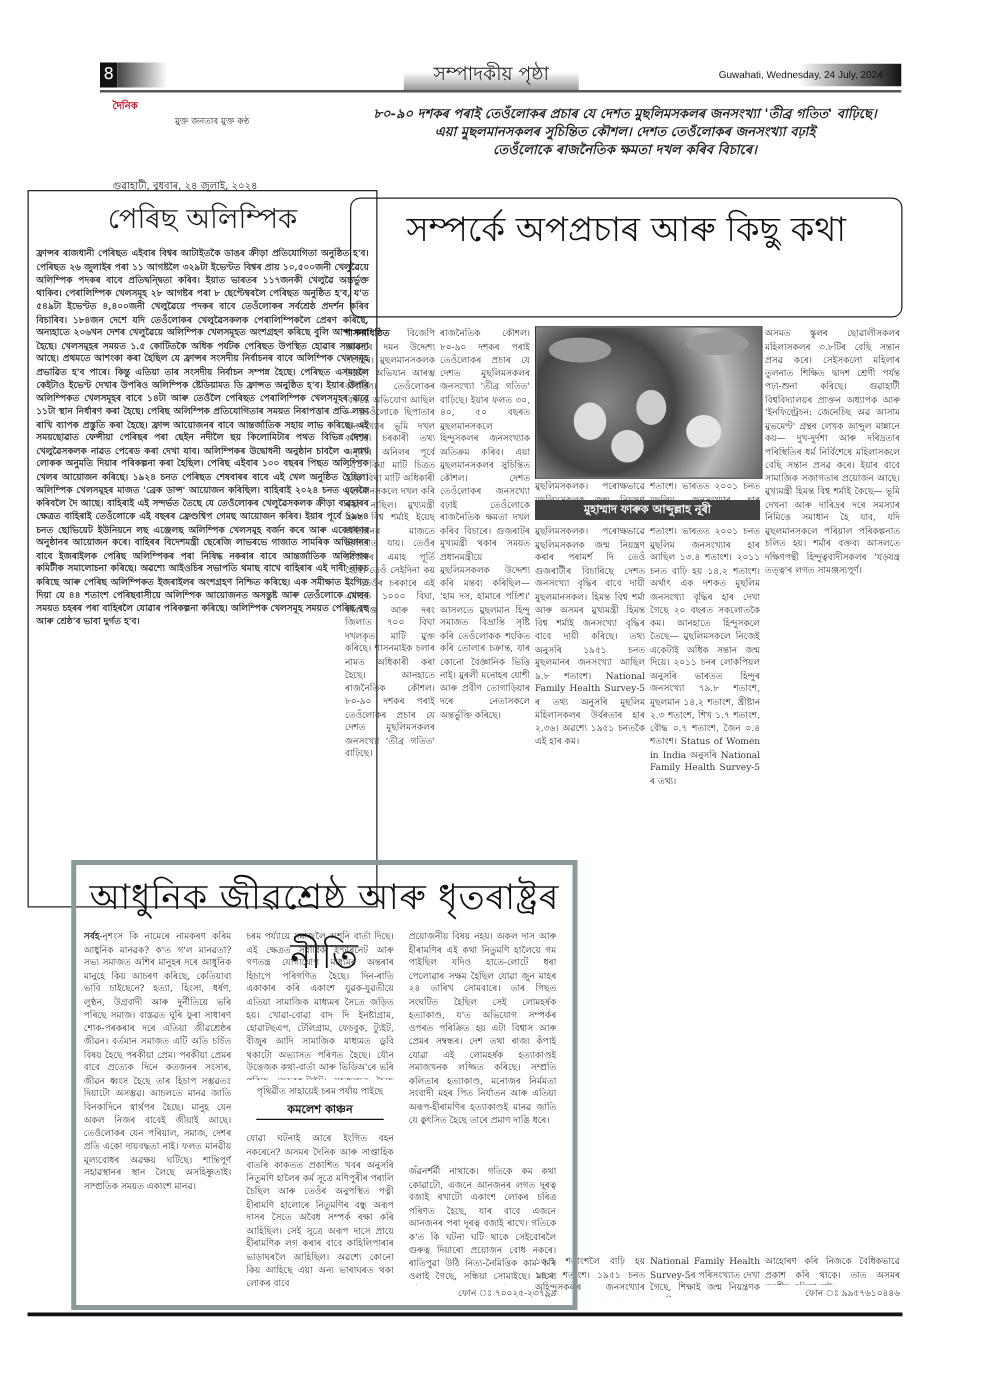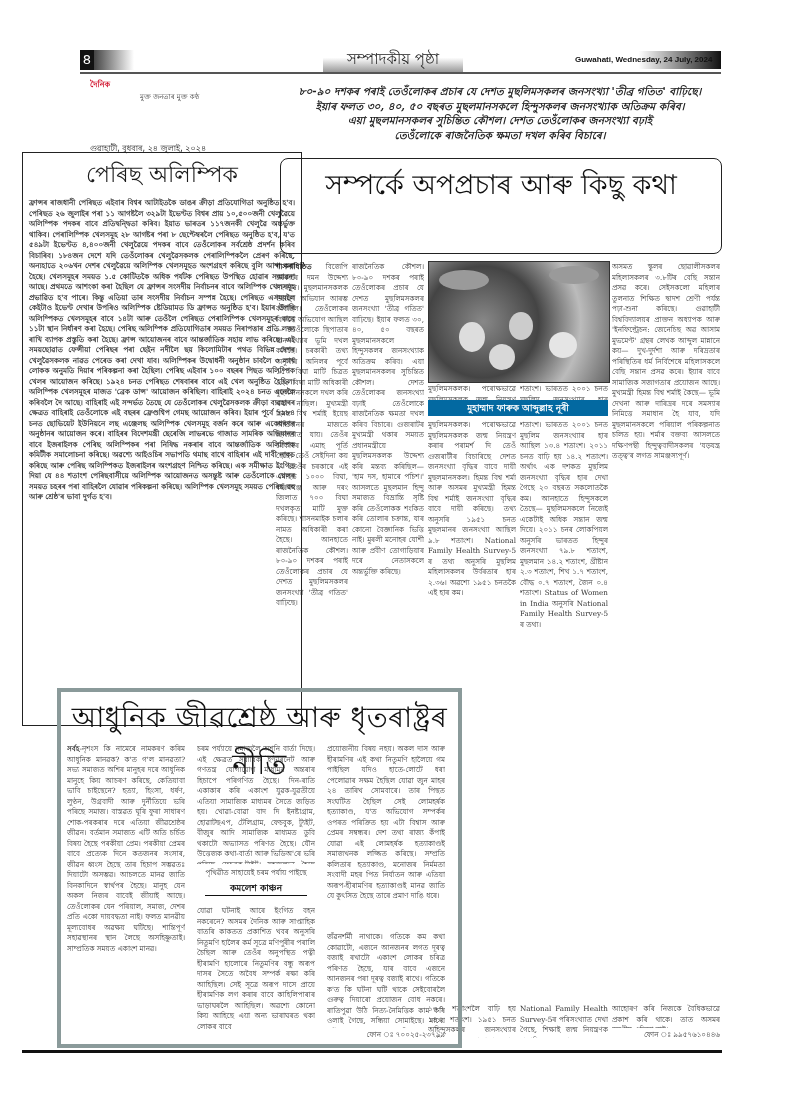--- a/index.html
+++ b/index.html
@@ -11,21 +11,21 @@
   .hdr { position: absolute; left: 0; top: 0; width: 641px; height: 24px; border-bottom: 2px solid #555; }
   .pgnum { position: absolute; left: 0; top: 2px; width: 14px; height: 20px; background: #111; color: #fff;
            font-size: 13px; line-height: 20px; text-align: center; font-family: "DejaVu Sans", sans-serif; }
   .pgfade { position: absolute; left: 14px; top: 2px; width: 40px; height: 20px;
             background: linear-gradient(to right, #444, #fff); }
   .section { position: absolute; left: 243px; top: 0; width: 140px; height: 24px;
              background: linear-gradient(to bottom, #fff 40%, #9a9a9a); font-size: 15px; line-height: 22px;
              text-align: center; color: #222; font-family: "DejaVu Sans", sans-serif; }
   .dateline { position: absolute; right: 0; top: 3px; width: 150px; height: 18px;
               background: linear-gradient(to right, #fff 45%, #111); font-size: 8px; line-height: 18px;
-              font-family: "Liberation Sans", sans-serif; font-weight: bold; color: #111; padding-left: 4px; box-sizing: border-box; }
+              font-family: "Liberation Sans", sans-serif; font-weight: normal; color: #111; padding-left: 4px; box-sizing: border-box; }
 
   
   .masthead { position: absolute; left: 10px; top: 30px; width: 180px; height: 64px; }
   .mh-small { font-size: 8px; color: #d0102a; font-family: "DejaVu Sans", sans-serif; font-weight: bold; }
   .mh-title { font-size: 30px; font-weight: bold; font-family: "DejaVu Sans", sans-serif; line-height: 30px; color: #111; }
   .mh-title .ic { display: inline-block; width: 18px; height: 24px; background: #8a1c7c; border-radius: 8px 8px 2px 2px; vertical-align: middle; margin: 0 2px; }
   .mh-tag { font-size: 7px; color: #333; margin-left: 50px; font-family: "DejaVu Sans", sans-serif; }
   .mh-date { position: absolute; left: 10px; top: 94px; width: 170px; font-size: 8px; color: #222; font-family: "DejaVu Sans", sans-serif; }
 
   
@@ -41,21 +41,21 @@
   .mainhead { position: absolute; left: 200px; top: 110px; width: 442px; height: 96px;
               border: 1.5px solid #222; border-radius: 8px; box-sizing: border-box; text-align: center;
               font-family: "DejaVu Sans", sans-serif; font-size: 27px; line-height: 40px; padding-top: 6px; color: #111; }
 
   .col { position: absolute; font-size: 7.2px; line-height: 10.5px; text-align: justify; color: #333; }
   .col b { font-weight: bold; color: #111; }
   .photo { position: absolute; left: 348px; top: 213px; width: 180px; height: 120px;
            background: radial-gradient(circle at 30% 50%, #888, #444 40%, #bbb 70%, #666);
            border: 1px solid #333; overflow: hidden; }
   .photo .u { position: absolute; border-radius: 50%; background: #9a9a9a; }
-  .byline { position: absolute; left: 348px; top: 352px; width: 180px; height: 16px; background: #0369a1; color: #fff;
+  .byline { position: absolute; left: 348px; top: 352px; width: 180px; height: 16px; background: #404040; color: #fff;
             font-size: 9px; line-height: 16px; text-align: center; font-family: "DejaVu Sans", sans-serif; font-weight: bold; }
 
   
   .art2 { position: absolute; left: -23px; top: 640px; width: 405px; height: 360px;
           border: 4px solid #8a9a9a; padding: 4px; box-sizing: border-box; }
   .art2 h2 { margin: 0 0 6px; font-size: 28px; text-align: center; font-weight: normal; font-family: "DejaVu Sans", sans-serif; letter-spacing: 0.5px; color: #111; }
   .art2 .c { position: absolute; width: 118px; font-size: 7.2px; line-height: 10.5px; text-align: justify; color: #333; }
   .author { font-weight: bold; font-size: 9px; text-align: center; border-bottom: 1px solid #111; padding-bottom: 2px; margin: 4px 8px 0; color: #111; }
 
   .bottomrule { position: absolute; left: -58px; top: 1002px; width: 700px; height: 3px; background: #111; }
@@ -73,21 +73,20 @@
   </div>
 
   <div class="masthead">
     <div class="mh-small">দৈনিক</div>
     <div class="mh-tag">মুক্ত জনতাৰ মুক্ত কণ্ঠ</div>
   </div>
   <div class="mh-date">গুৱাহাটী, বুধবাৰ, ২৪ জুলাই, ২০২৪</div>
 
   <div class="teaser">
     <div>৮০-৯০ দশকৰ পৰাই তেওঁলোকৰ প্ৰচাৰ যে দেশত মুছলিমসকলৰ জনসংখ্যা 'তীব্ৰ গতিত' বাঢ়িছে।</div>
-    <div>ইয়াৰ ফলত ৩০, ৪০, ৫০ বছৰত মুছলমানসকলে হিন্দুসকলৰ জনসংখ্যাক অতিক্ৰম কৰিব।</div>
     <div>এয়া মুছলমানসকলৰ সুচিন্তিত কৌশল। দেশত তেওঁলোকৰ জনসংখ্যা বঢ়াই</div>
     <div>তেওঁলোকে ৰাজনৈতিক ক্ষমতা দখল কৰিব বিচাৰে।</div>
   </div>
 
   <div class="oly" style="left:-58px; top:104px; width:280px; height:574px;">
     <h2>পেৰিছ অলিম্পিক</h2>
     <p><b>ফ্ৰান্সৰ</b> <span>ৰাজধানী পেৰিছত এইবাৰ বিশ্বৰ আটাইতকৈ ডাঙৰ ক্ৰীড়া প্ৰতিযোগিতা অনুষ্ঠিত হ'ব। পেৰিছত ২৬ জুলাইৰ পৰা ১১ আগষ্টলৈ ৩২৯টা ইভেণ্টত বিশ্বৰ প্ৰায় ১০,৫০০জনী খেলুৱৈয়ে অলিম্পিক পদকৰ বাবে প্ৰতিদ্বন্দ্বিতা কৰিব। ইয়াত ভাৰতৰ ১১৭জনকী খেলুৱৈ অন্তৰ্ভুক্ত থাকিব। পেৰালিম্পিক খেলসমূহ ২৮ আগষ্টৰ পৰা ৮ ছেপ্টেম্বৰলৈ পেৰিছত অনুষ্ঠিত হ'ব, য'ত ৫৪৯টা ইভেণ্টত ৪,৪০০জনী খেলুৱৈয়ে পদকৰ বাবে তেওঁলোকৰ সৰ্বশ্ৰেষ্ঠ প্ৰদৰ্শন কৰিব বিচাৰিব। ১৮৪জন দেশে যদি তেওঁলোকৰ খেলুৱৈসকলক পেৰালিম্পিকলৈ প্ৰেৰণ কৰিছে, অন্যহাতে ২০৬খন দেশৰ খেলুৱৈয়ে অলিম্পিক খেলসমূহত অংশগ্ৰহণ কৰিছে বুলি আশা কৰা হৈছে। খেলসমূহৰ সময়ত ১.৫ কোটিতকৈ অধিক পৰ্যটক পেৰিছত উপস্থিত হোৱাৰ সম্ভাৱনা আছে। প্ৰথমতে আশংকা কৰা হৈছিল যে ফ্ৰান্সৰ সংসদীয় নিৰ্বাচনৰ বাবে অলিম্পিক খেলসমূহ প্ৰভাৱিত হ'ব পাৰে। কিন্তু এতিয়া তাৰ সংসদীয় নিৰ্বাচন সম্পন্ন হৈছে। পেৰিছত এসময়লৈ কেইটাও ইভেণ্ট দেখাৰ উপৰিও অলিম্পিক ষ্টেডিয়ামত ডি ফ্ৰান্সত অনুষ্ঠিত হ'ব। ইয়াৰ উপৰি অলিম্পিকত খেলসমূহৰ বাবে ১৪টা আৰু তেওঁলৈ পেৰিছত পেৰালিম্পিক খেলসমূহৰ বাবে ১১টা স্থান নিৰ্ধাৰণ কৰা হৈছে। পেৰিছ অলিম্পিক প্ৰতিযোগিতাৰ সময়ত নিৰাপত্তাৰ প্ৰতি লক্ষ্য ৰাখি ব্যাপক প্ৰস্তুতি কৰা হৈছে। ফ্ৰান্স আয়োজনৰ বাবে আন্তৰ্জাতিক সহায় লাভ কৰিছে। এই সময়ছোৱাত ফেন্সীয়া পেৰিছৰ পৰা ছেইন নদীলৈ ছয় কিলোমিটাৰ পথত বিভিন্ন দেশৰ খেলুৱৈসকলক নাৱত পেৰেড কৰা দেখা যাব। অলিম্পিকৰ উদ্বোধনী অনুষ্ঠান চাবলৈ ৩ লাখ লোকক অনুমতি দিয়াৰ পৰিকল্পনা কৰা হৈছিল। পেৰিছ এইবাৰ ১০০ বছৰৰ পিছত অলিম্পিক খেলৰ আয়োজন কৰিছে। ১৯২৪ চনত পেৰিছত শেষবাৰৰ বাবে এই খেল অনুষ্ঠিত হৈছিল। অলিম্পিক খেলসমূহৰ মাজত 'ব্ৰেক ডান্স' আয়োজন কৰিছিল। বাহিৰাই ২০২৪ চনত এনেকৈ কৰিবলৈ দৈ আছে। বাহিৰাই এই সন্দৰ্ভত তৈছে যে তেওঁলোকৰ খেলুৱৈসকলক ক্ৰীড়া ব্যৱহাৰৰ ক্ষেত্ৰত বাহিৰাই তেওঁলোকে এই বছৰৰ ফ্ৰেণ্ডশ্বিপ গেমছ আয়োজন কৰিব। ইয়াৰ পূৰ্বে ১৯৮৪ চনত ছোভিয়েট ইউনিয়নে লছ এঞ্জেলছ অলিম্পিক খেলসমূহ বৰ্জন কৰে আৰু একেধৰণৰ অনুষ্ঠানৰ আয়োজন কৰে। বাহিৰৰ বিদেশমন্ত্ৰী ছেৰেজি লাভৰভে গাজাত সামৰিক অভিযানৰ বাবে ইজৰাইলক পেৰিছ অলিম্পিকৰ পৰা নিষিদ্ধ নকৰাৰ বাবে আন্তৰ্জাতিক অলিম্পিক কমিটীক সমালোচনা কৰিছে। অৱশ্যে আইওচিৰ সভাপতি থমাছ বাখে বাহিৰাৰ এই দাবী নাকচ কৰিছে আৰু পেৰিছ অলিম্পিকত ইজৰাইলৰ অংশগ্ৰহণ নিশ্চিত কৰিছে। এক সমীক্ষাত ইংগিত দিয়া যে ৪৪ শতাংশ পেৰিছবাসীয়ে অলিম্পিক আয়োজনত অসন্তুষ্ট আৰু তেওঁলোকে খেলৰ সময়ত চহৰৰ পৰা বাহিৰলৈ যোৱাৰ পৰিকল্পনা কৰিছে। অলিম্পিক খেলসমূহ সময়ত পেৰিছ বহু আৰু শ্ৰেষ্ঠ'ৰ ভাবা দুৰ্গত হ'ব।</span></p>
   </div>
 
   <div class="mainhead">

